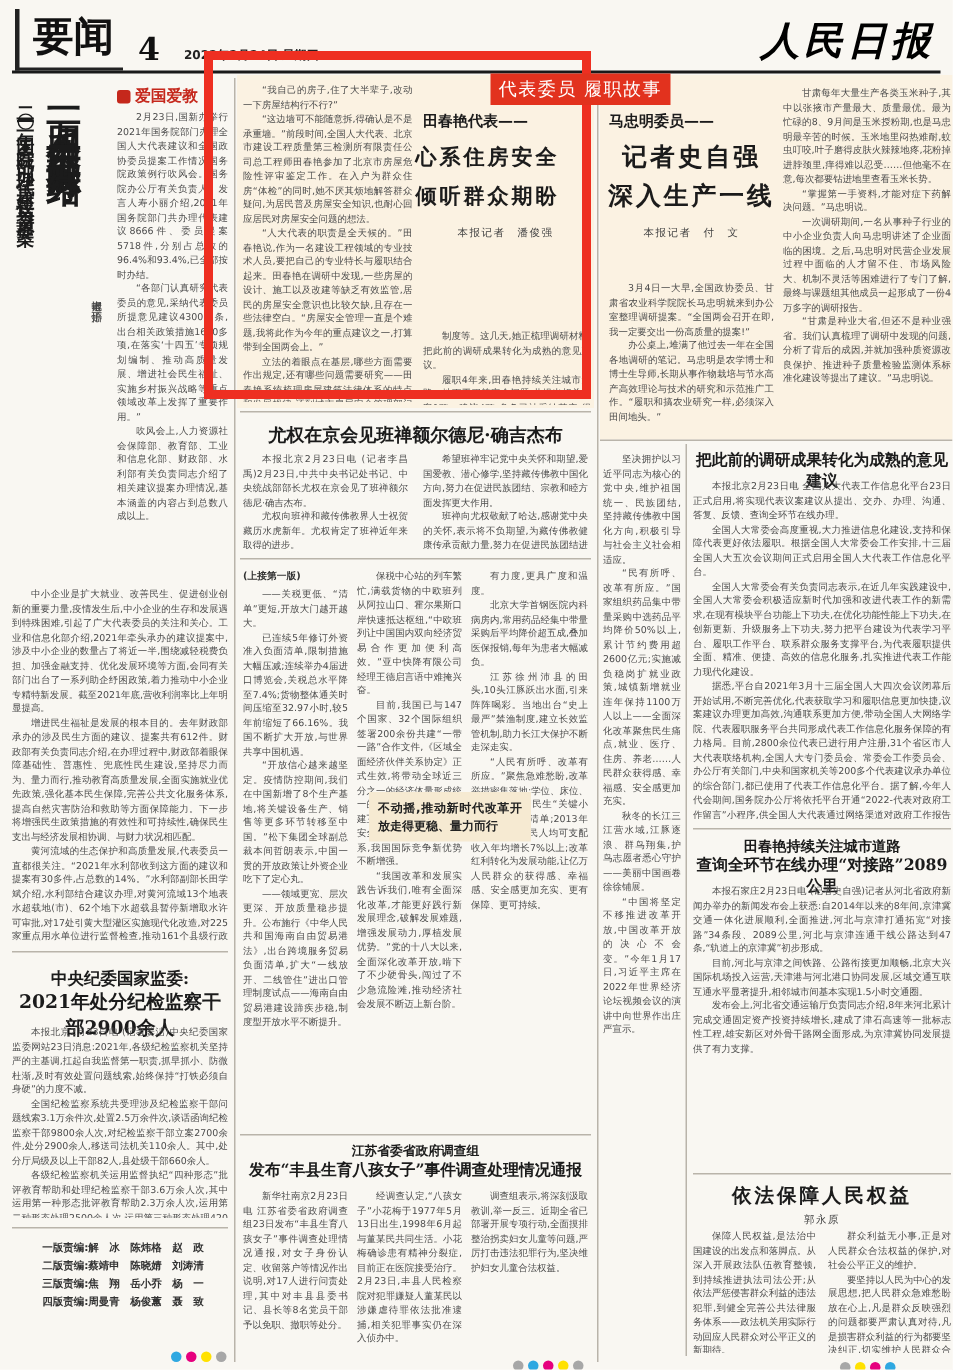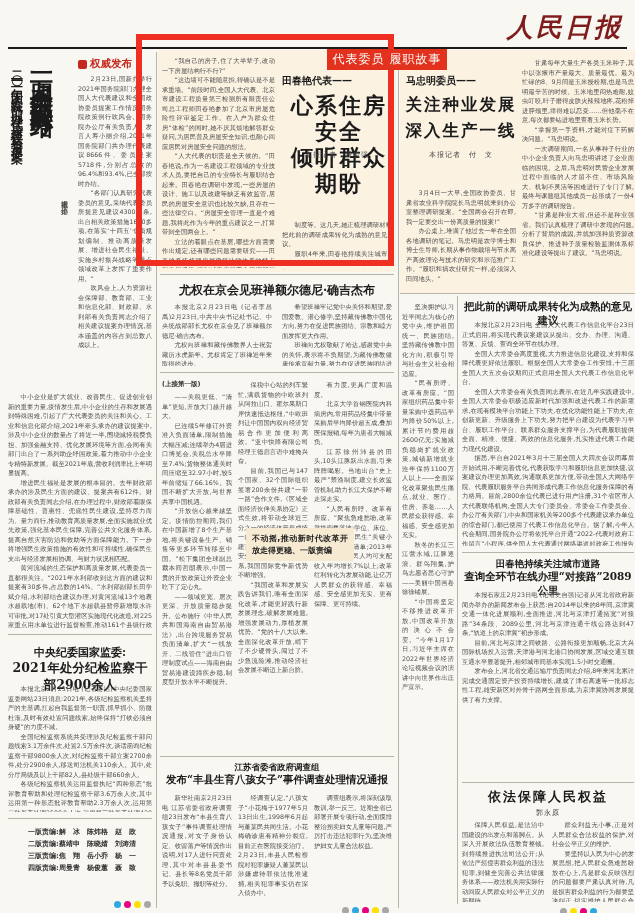--- a/index.html
+++ b/index.html
@@ -17,33 +17,38 @@
   .dot{display:inline-block;width:7px;height:7px;border-radius:50%;margin-right:3px;}
   .kicker-red{color:#c5281c;font-weight:bold;}
   .hl{font-weight:bold;color:#1b1b1b;}
   .byline{font-size:7px;color:#444;letter-spacing:1px;}
 </style>
 </head>
 <body>
 
 <div class="page">
 
-  <div class="abs serif" style="right:12px;top:10px;font-size:26px;font-weight:bold;font-style:italic;letter-spacing:3px;color:#7f1d1d;">人民日报</div>
+  <div class="abs" style="left:10px;top:6px;display:flex;align-items:flex-end;">
+    <span class="serif" style="font-size:27px;font-weight:bold;color:#111;border-left:3px solid #222;border-bottom:2px solid #222;padding:0 6px 3px 9px;">要闻</span>
+    <span class="serif" style="font-size:21px;font-weight:bold;color:#111;margin:0 0 2px 10px;">4</span>
+    <span style="font-size:8px;font-weight:bold;color:#222;margin:0 0 5px 16px;">2022年2月24日 星期四</span>
+  </div>
+  <div class="abs serif" style="right:12px;top:10px;font-size:26px;font-weight:bold;font-style:italic;letter-spacing:3px;color:#000000;">人民日报</div>
   <div class="abs" style="left:8px;top:47px;width:619px;height:2px;background:#1a1a1a;"></div>
 
   <div class="abs cream" style="left:158px;top:50px;width:238px;height:222px;"></div>
   <div class="abs cream" style="left:400px;top:50px;width:235px;height:243px;"></div>
 
   <div class="abs divv" style="left:156px;top:52px;height:856px;"></div>
   <div class="abs divv" style="left:398px;top:52px;height:856px;"></div>
   <div class="abs divv" style="left:457px;top:296px;height:608px;"></div>
 
   <div class="abs" style="left:78px;top:57px;display:flex;align-items:center;gap:3px;">
     <span style="width:9px;height:9px;background:#c5281c;border-radius:2px;display:inline-block;"></span>
-    <span class="kicker-red" style="font-size:10.5px;">权威发布</span>
+    <span class="kicker-red" style="font-size:10.5px;">爱国爱教</span>
   </div>
   <div class="abs vtext hl" style="left:8px;top:62px;height:330px;font-size:12px;letter-spacing:4px;">二〇二一年国务院部门办理代表建议与委员提案</div>
   <div class="abs vtext hl serif" style="left:27px;top:60px;height:336px;font-size:23px;letter-spacing:3px;">一万四千余件已全部按时办结</div>
   <div class="abs vtext" style="left:59px;top:195px;height:120px;font-size:7px;color:#444;">本报记者　丁怡婷</div>
   <div class="abs bt" style="left:78px;top:74px;width:74px;height:314px;">
       <p>2月23日,国新办举行2021年国务院部门办理全国人大代表建议和全国政协委员提案工作情况国务院政策例行吹风会。国务院办公厅有关负责人、发言人寿小丽介绍,2021年国务院部门共办理代表建议8666件、委员提案5718件,分别占总数的96.4%和93.4%,已全部按时办结。</p>
       <p>“各部门认真研究代表委员的意见,采纳代表委员所提意见建议4300多条,出台相关政策措施1600多项,在落实‘十四五’专项规划编制、推动高质量发展、增进社会民生福祉、实施乡村振兴战略等重点领域改革上发挥了重要作用。”</p>
       <p>吹风会上,人力资源社会保障部、教育部、工业和信息化部、财政部、水利部有关负责同志介绍了相关建议提案办理情况,基本涵盖的内容占到总数八成以上。</p>
     </div>
   <div class="abs bt" style="left:8px;top:392px;width:144px;height:238px;">
@@ -70,33 +75,33 @@
     </div>
   <div class="abs" style="left:114px;top:893px;"><span class="dot" style="background: rgb(47, 168, 225);"></span><span class="dot" style="background: rgb(230, 0, 126);"></span><span class="dot" style="background: rgb(255, 225, 0);"></span><span class="dot" style="background: rgb(167, 167, 167);"></span></div>
 
   <div class="abs bt" style="left:162px;top:56px;width:113px;height:212px;">
       <p>“我自己的房子,住了大半辈子,改动一下房屋结构行不行?”</p>
       <p>“这边墙可不能随意拆,得确认是不是承重墙。”前段时间,全国人大代表、北京市建设工程质量第三检测所有限责任公司总工程师田春艳参加了北京市房屋危险性评审鉴定工作。在入户为群众住房“体检”的同时,她不厌其烦地解答群众疑问,为居民普及房屋安全知识,也耐心回应居民对房屋安全问题的想法。</p>
       <p>“人大代表的职责是全天候的。”田春艳说,作为一名建设工程领域的专业技术人员,要把自己的专业特长与履职结合起来。田春艳在调研中发现,一些房屋的设计、施工以及改建等缺乏有效监管,居民的房屋安全意识也比较欠缺,且存在一些法律空白。“房屋安全管理一直是个难题,我将此作为今年的重点建议之一,打算带到全国两会上。”</p>
       <p>立法的着眼点在基层,哪些方面需要作出规定,还有哪些问题需要研究——田春艳系统梳理房屋建筑法律体系的特点和发展规律,还到城市房屋安全管理部门了解当前存在的问题、难点,之后又拜访高校和科研院所的专家和法律学者,深入探讨房屋建筑安全立法问题。</p>
     </div>
   <div class="abs hl" style="left:282px;top:74px;width:112px;font-size:10px;">田春艳代表——</div>
-  <div class="abs hl serif center" style="left:280px;top:92px;width:118px;font-size:22px;line-height:26px;letter-spacing:2px;">
+  <div class="abs hl serif center" style="left:266px;top:92px;width:118px;font-size:14px;line-height:26px;letter-spacing:2px;">
     <div>心系住房安全</div>
     <div>倾听群众期盼</div>
   </div>
   <div class="abs byline center" style="left:278px;top:150px;width:118px;">本报记者　潘俊强</div>
   <div class="abs bt" style="left:282px;top:220px;width:112px;height:50px;">
       <p>制度等。这几天,她正梳理调研材料,把此前的调研成果转化为成熟的意见建议。</p>
       <p>履职4年来,田春艳持续关注城市道路、地下工程等安全问题,共提出相关议案1项、建议4项,多条已被采纳落实,得到了相关部门的重视。</p>
     </div>
 
   <div class="abs hl" style="left:406px;top:74px;width:112px;font-size:10px;">马忠明委员——</div>
   <div class="abs hl serif center" style="left:402px;top:92px;width:118px;font-size:16.5px;line-height:26px;letter-spacing:2px;">
-    <div>关注种业发展</div>
+    <div>记者史自强</div>
     <div>深入生产一线</div>
   </div>
   <div class="abs byline center" style="left:402px;top:150px;width:118px;">本报记者　付　文</div>
   <div class="abs bt" style="left:406px;top:188px;width:110px;height:100px;">
       <p>3月4日一大早,全国政协委员、甘肃省农业科学院院长马忠明就来到办公室整理调研提案。“全国两会召开在即,我一定要交出一份高质量的提案!”</p>
       <p>办公桌上,堆满了他过去一年在全国各地调研的笔记。马忠明是农学博士和博士生导师,长期从事作物栽培与节水高产高效理论与技术的研究和示范推广工作。“履职和搞农业研究一样,必须深入田间地头。”</p>
     </div>
   <div class="abs bt" style="left:522px;top:58px;width:112px;height:230px;">
       <p>甘肃每年大量生产各类玉米种子,其中以张掖市产量最大、质量最优。最为忙碌的8、9月间是玉米授粉期,也是马忠明最辛苦的时候。玉米地里闷热难耐,蚊虫叮咬,叶子磨得皮肤火辣辣地疼,花粉掉进脖颈里,痒得难以忍受……但他毫不在意,每次都要钻进地里查看玉米长势。</p>
       <p>“掌握第一手资料,才能对症下药解决问题。”马忠明说。</p>
@@ -127,21 +132,21 @@
       <p>保税中心站的列车繁忙,满载货物的中欧班列从阿拉山口、霍尔果斯口岸快速抵达枢纽,“中欧班列让中国国内双向经济贸易合作更加便利高效。”亚中快降有限公司经理王德启言语中难掩兴奋。</p>
       <p>目前,我国已与147个国家、32个国际组织签署200余份共建“一带一路”合作文件,《区域全面经济伙伴关系协定》正式生效,将带动全球近三分之一的经济体量形成统一的超大规模市场——构建互利共赢、多元平衡、安全高效的开放型经济体系,我国国际竞争新优势不断增强。</p>
       <p>“我国改革和发展实践告诉我们,唯有全面深化改革,才能更好践行新发展理念,破解发展难题,增强发展动力,厚植发展优势。”党的十八大以来,全面深化改革开放,啃下了不少硬骨头,闯过了不少急流险滩,推动经济社会发展不断迈上新台阶。</p>
     </div>
   <div class="abs bt" style="left:314px;top:380px;width:78px;height:372px;">
       <p>有力度,更具广度和温度。</p>
       <p>北京大学首钢医院内科病房内,常用药品经集中带量采购后平均降价超五成,叠加医保报销,每年为患者大幅减负。</p>
       <p>江苏徐州沛县的田头,10头江豚跃出水面,引来阵阵喝彩。当地出台“史上最严”禁渔制度,建立长效监管机制,助力长江大保护不断走深走实。</p>
       <p>“人民有所呼、改革有所应。”聚焦急难愁盼,改革举措密集落地:学位、床位、车位、厕位等民生“关键小事”纳入改革清单;2013年至2021年,居民人均可支配收入年均增长7%以上;改革红利转化为发展动能,让亿万人民群众的获得感、幸福感、安全感更加充实、更有保障、更可持续。</p>
     </div>
-  <div class="abs" style="left:246px;top:528px;width:96px;background:#f6ead2;padding:5px 6px;font-size:8px;font-weight:bold;line-height:11.5px;color:#222;text-align:justify;">不动摇,推动新时代改革开放走得更稳、一版责编</div>
+  <div class="abs" style="left:246px;top:528px;width:96px;background:#f6ead2;padding:5px 6px;font-size:8px;font-weight:bold;line-height:11.5px;color:#222;text-align:justify;">不动摇,推动新时代改革开放走得更稳、量力而行</div>
   <div class="abs bt" style="left:402px;top:302px;width:52px;height:600px;">
       <p>坚决拥护以习近平同志为核心的党中央,维护祖国统一、民族团结,坚持藏传佛教中国化方向,积极引导与社会主义社会相适应。</p>
       <p>“民有所呼、改革有所应。”国家组织药品集中带量采购中选药品平均降价50%以上,累计节约费用超2600亿元;实施减负稳岗扩就业政策,城镇新增就业连年保持1100万人以上——全面深化改革聚焦民生痛点,就业、医疗、住房、养老……人民群众获得感、幸福感、安全感更加充实。</p>
       <p>秋冬的长江三江营水域,江豚逐浪、群鸟翔集,护鸟志愿者悉心守护——美丽中国画卷徐徐铺展。</p>
       <p>“中国将坚定不移推进改革开放,中国改革开放的决心不会变。”今年1月17日,习近平主席在2022年世界经济论坛视频会议的演讲中向世界作出庄严宣示。</p>
     </div>
 
   <div class="abs divh" style="left:160px;top:756px;width:234px;"></div>
   <div class="abs hl serif center" style="left:158px;top:773px;width:238px;font-size:10.5px;">发布“丰县生育八孩女子”事件调查处理情况通报</div>
   <div class="abs hl serif center" style="left:160px;top:762px;width:234px;font-size:8.5px;">江苏省委省政府调查组</div>

